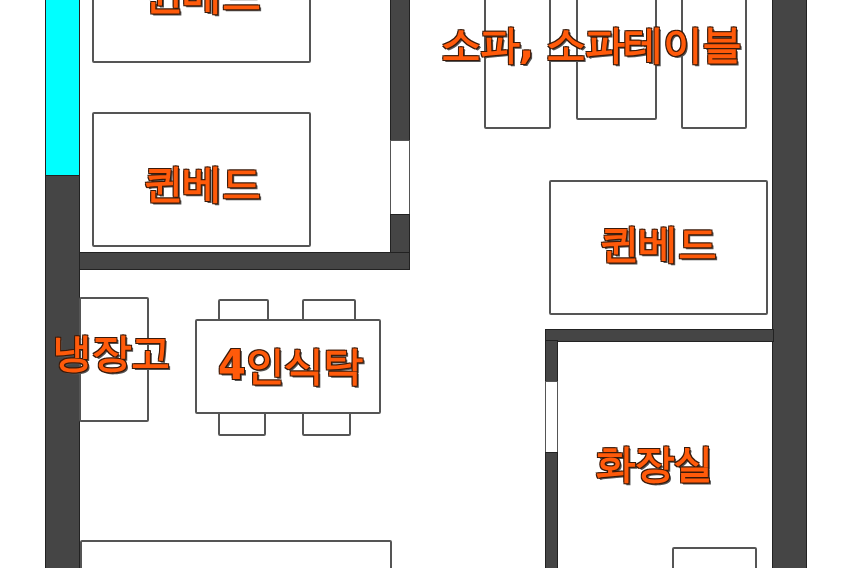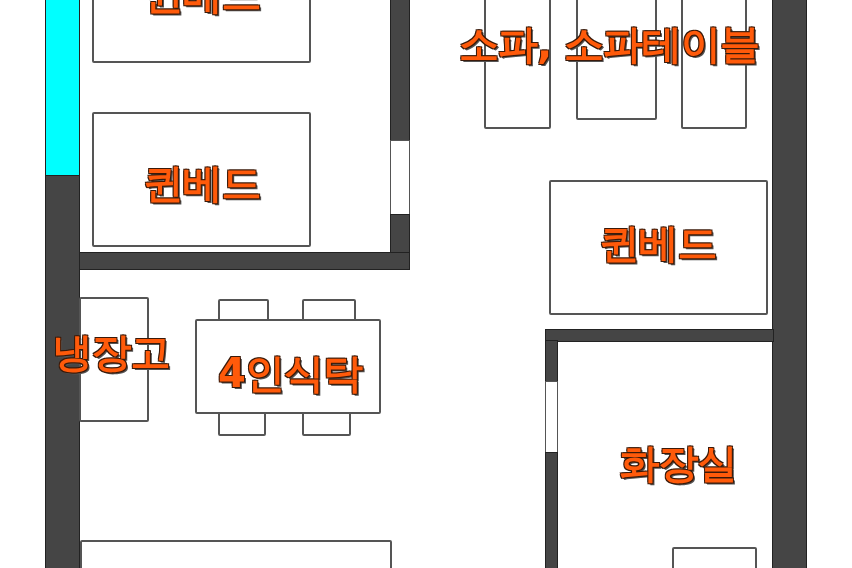--- a/index.html
+++ b/index.html
@@ -57,16 +57,16 @@
 <div class="abs furn" style="left:195px; top:319px; width:186px; height:95px;"></div>
 <div class="abs furn" style="left:218px; top:412px; width:48px; height:24px;"></div>
 <div class="abs furn" style="left:302px; top:412px; width:49px; height:24px;"></div>
 
 <div class="abs furn" style="left:80px; top:540px; width:312px; height:40px;"></div>
 <div class="abs furn" style="left:672px; top:547px; width:85px; height:40px;"></div>
 
 <div class="label" style="left:202px; top:-6px;">퀸베드</div>
 <div class="label" style="left:202px; top:183px;">퀸베드</div>
 <div class="label" style="left:658px; top:243px;">퀸베드</div>
-<div class="label" style="left:609px; top:44px;text-align:center;">소파, 소파테이블</div>
+<div class="label" style="left:591px; top:44px;text-align:center;">소파, 소파테이블</div>
 <div class="label" style="left:94px; top:352px;margin-left:17px;">냉장고</div>
-<div class="label" style="left:290px; top:365px;margin-top:8px;">4인식탁</div>
-<div class="label" style="left:678px; top:463px;">화장실</div>
+<div class="label" style="left:290px; top:365px;">4인식탁</div>
+<div class="label" style="left:654px; top:463px;">화장실</div>
 
 </body></html>

